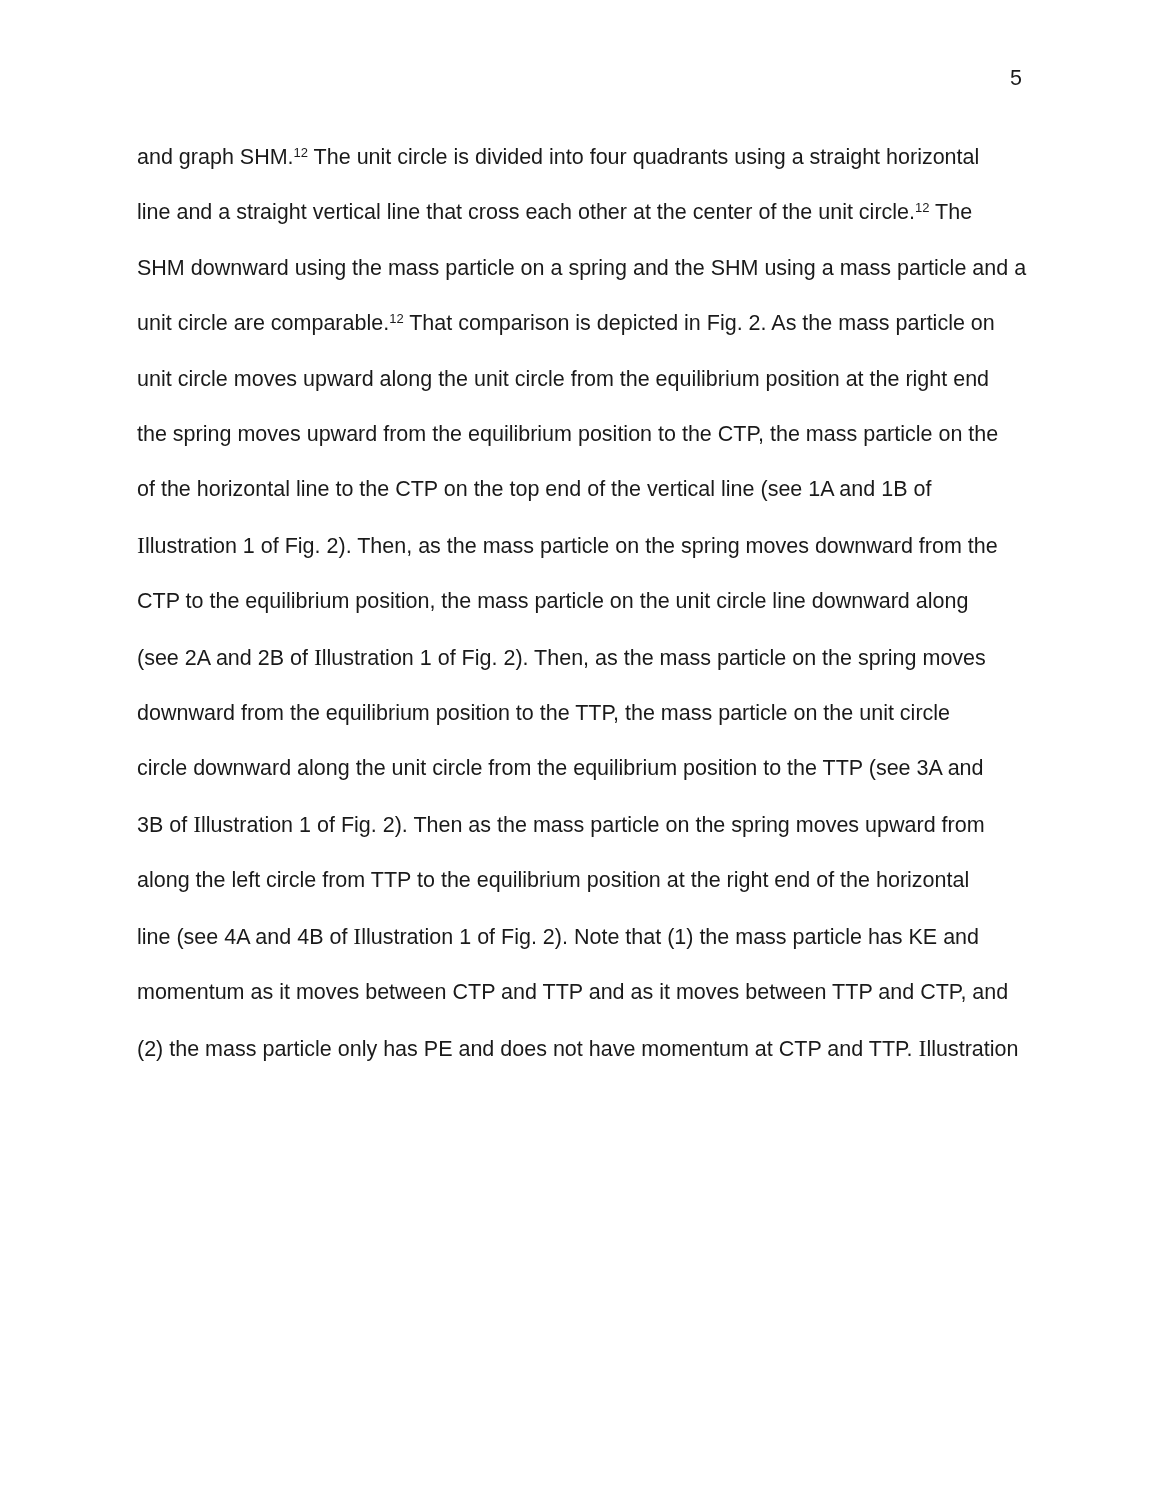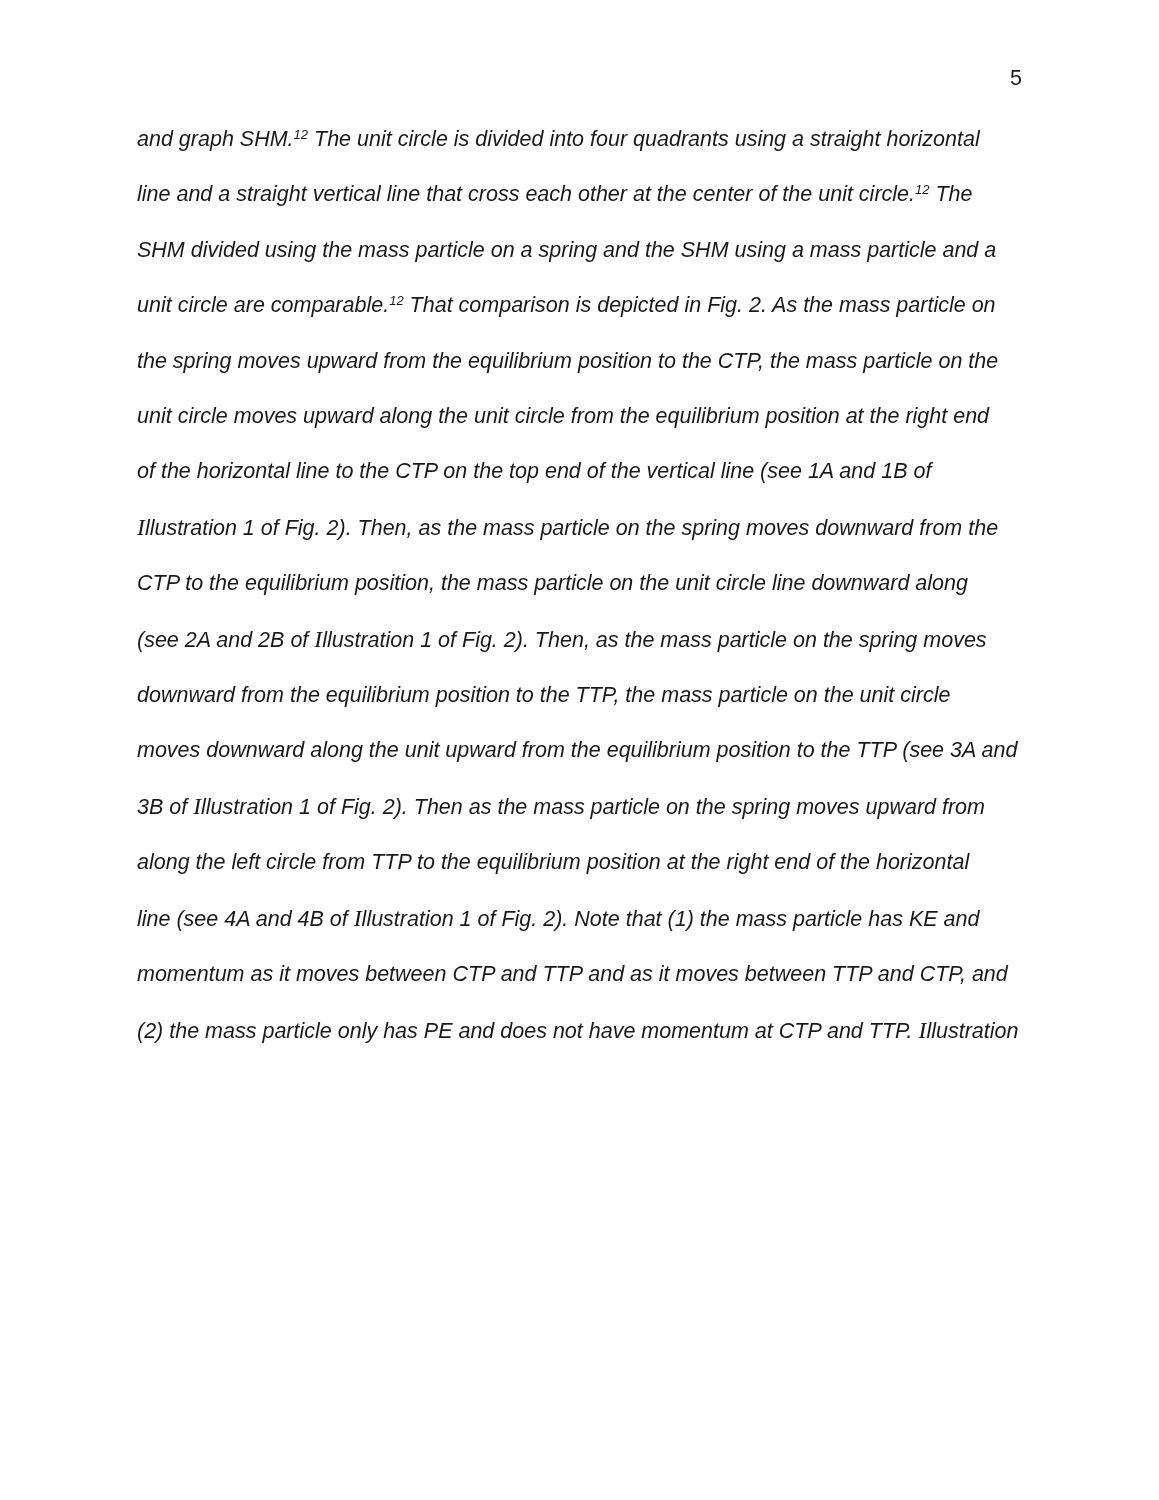--- a/index.html
+++ b/index.html
@@ -23,23 +23,22 @@
   .page-number {
     position: absolute;
     top: 68px;
     right: 137px;
     font-size: 21.5px;
     line-height: 1;
   }
   .page-body {
     position: absolute;
     left: 137px;
-    top: 112px;
+    top: 130px;
     width: 895px;
-    font-style: italic;
   }
   .line {
     font-size: 21.5px;
     line-height: 55.4px;
     white-space: nowrap;
     letter-spacing: 0;
   }
   sup.cite {
     font-size: 13px;
     line-height: 0;
@@ -53,29 +52,29 @@
   }
 </style>
 </head>
 <body>
 
 <div class="doc-page">
   <div class="page-number">5</div>
   <div class="page-body">
       <div class="line">and graph SHM.<sup class="cite">12</sup> The unit circle is divided into four quadrants using a straight horizontal</div>
       <div class="line">line and a straight vertical line that cross each other at the center of the unit circle.<sup class="cite">12</sup> The</div>
-      <div class="line">SHM divided using the mass particle on a spring and the SHM using a mass particle and a</div>
+      <div class="line">SHM downward using the mass particle on a spring and the SHM using a mass particle and a</div>
       <div class="line">unit circle are comparable.<sup class="cite">12</sup> That comparison is depicted in Fig. 2. As the mass particle on</div>
+      <div class="line">unit circle moves upward along the unit circle from the equilibrium position at the right end</div>
       <div class="line">the spring moves upward from the equilibrium position to the CTP, the mass particle on the</div>
-      <div class="line">unit circle moves upward along the unit circle from the equilibrium position at the right end</div>
       <div class="line">of the horizontal line to the CTP on the top end of the vertical line (see 1A and 1B of</div>
       <div class="line"><span class="cap-i">I</span>llustration 1 of Fig. 2). Then, as the mass particle on the spring moves downward from the</div>
       <div class="line">CTP to the equilibrium position, the mass particle on the unit circle line downward along</div>
       <div class="line">(see 2A and 2B of <span class="cap-i">I</span>llustration 1 of Fig. 2). Then, as the mass particle on the spring moves</div>
       <div class="line">downward from the equilibrium position to the TTP, the mass particle on the unit circle</div>
-      <div class="line">moves downward along the unit upward from the equilibrium position to the TTP (see 3A and</div>
+      <div class="line">circle downward along the unit circle from the equilibrium position to the TTP (see 3A and</div>
       <div class="line">3B of <span class="cap-i">I</span>llustration 1 of Fig. 2). Then as the mass particle on the spring moves upward from</div>
       <div class="line">along the left circle from TTP to the equilibrium position at the right end of the horizontal</div>
       <div class="line">line (see 4A and 4B of <span class="cap-i">I</span>llustration 1 of Fig. 2). Note that (1) the mass particle has KE and</div>
       <div class="line">momentum as it moves between CTP and TTP and as it moves between TTP and CTP, and</div>
       <div class="line">(2) the mass particle only has PE and does not have momentum at CTP and TTP. <span class="cap-i">I</span>llustration</div>
     </div>
 </div>
 
 </body></html>

